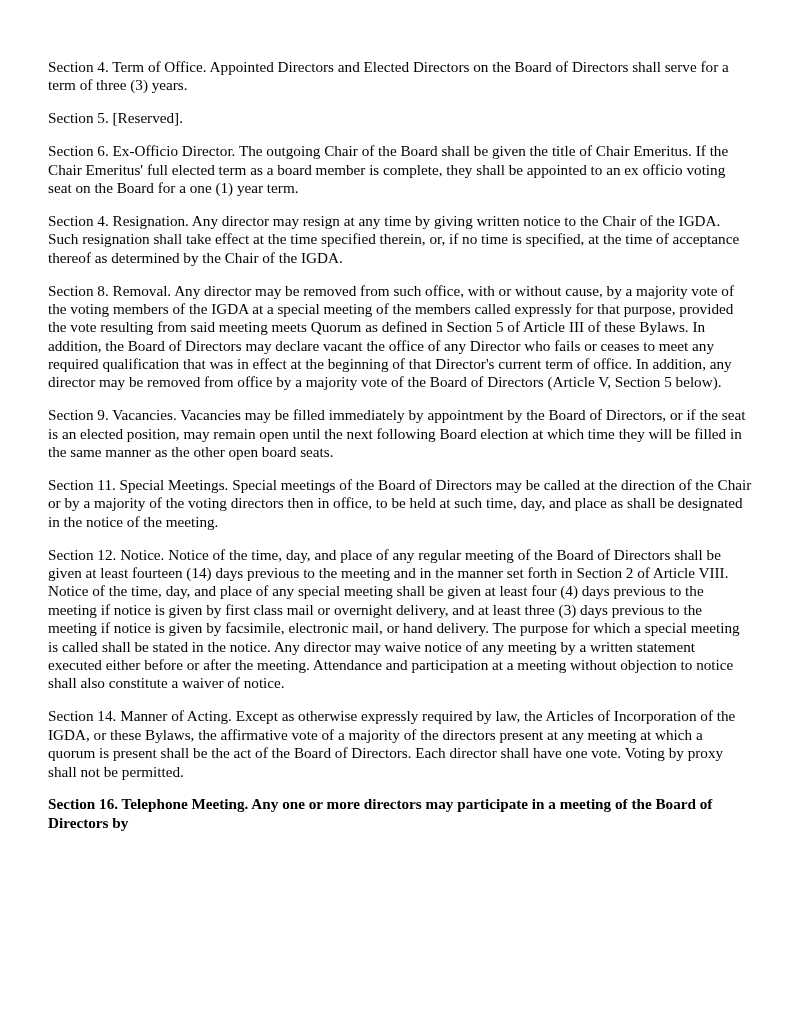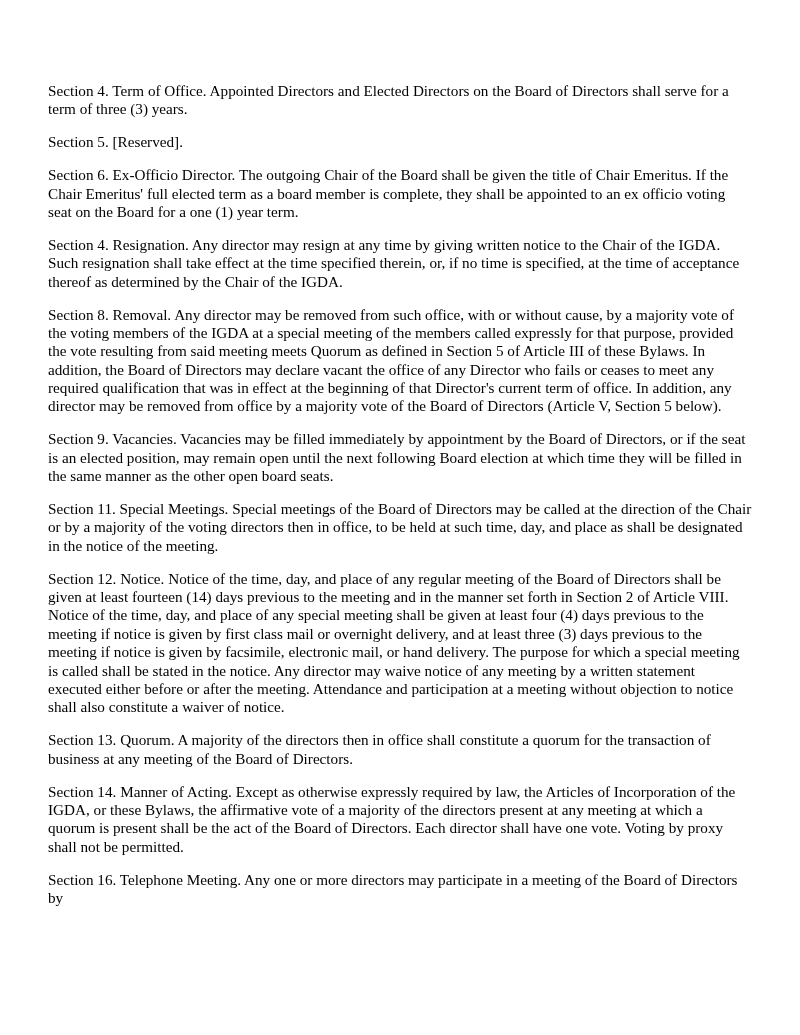--- a/index.html
+++ b/index.html
@@ -17,41 +17,40 @@
     width: 800px;
     min-height: 1035px;
     box-sizing: border-box;
     padding: 58px 48px 20px 48px;
     background: #ffffff;
   }
   .doc-body {
     font-size: 15.2px;
     line-height: 1.21;
     text-align: left;
-    margin-top: 24px;
   }
   .para {
     margin: 0 0 14.5px 0;
     text-align: left;
     hyphens: none;
   }
   .para:last-child {
     margin-bottom: 0;
+    font-weight: bold;
   }
 </style>
 </head>
 <body>
 
 <div class="page">
   <div class="doc-body">
     <p class="para">Section 4. Term of Office. Appointed Directors and Elected Directors on the Board of Directors shall serve for a term of three (3) years.</p>
     <p class="para">Section 5. [Reserved].</p>
     <p class="para">Section 6. Ex-Officio Director. The outgoing Chair of the Board shall be given the title of Chair Emeritus. If the Chair Emeritus' full elected term as a board member is complete, they shall be appointed to an ex officio voting seat on the Board for a one (1) year term.</p>
     <p class="para">Section 4. Resignation. Any director may resign at any time by giving written notice to the Chair of the IGDA. Such resignation shall take effect at the time specified therein, or, if no time is specified, at the time of acceptance thereof as determined by the Chair of the IGDA.</p>
     <p class="para">Section 8. Removal. Any director may be removed from such office, with or without cause, by a majority vote of the voting members of the IGDA at a special meeting of the members called expressly for that purpose, provided the vote resulting from said meeting meets Quorum as defined in Section 5 of Article III of these Bylaws. In addition, the Board of Directors may declare vacant the office of any Director who fails or ceases to meet any required qualification that was in effect at the beginning of that Director's current term of office. In addition, any director may be removed from office by a majority vote of the Board of Directors (Article V, Section 5 below).</p>
     <p class="para">Section 9. Vacancies. Vacancies may be filled immediately by appointment by the Board of Directors, or if the seat is an elected position, may remain open until the next following Board election at which time they will be filled in the same manner as the other open board seats.</p>
     <p class="para">Section 11. Special Meetings. Special meetings of the Board of Directors may be called at the direction of the Chair or by a majority of the voting directors then in office, to be held at such time, day, and place as shall be designated in the notice of the meeting.</p>
     <p class="para">Section 12. Notice. Notice of the time, day, and place of any regular meeting of the Board of Directors shall be given at least fourteen (14) days previous to the meeting and in the manner set forth in Section 2 of Article VIII. Notice of the time, day, and place of any special meeting shall be given at least four (4) days previous to the meeting if notice is given by first class mail or overnight delivery, and at least three (3) days previous to the meeting if notice is given by facsimile, electronic mail, or hand delivery. The purpose for which a special meeting is called shall be stated in the notice. Any director may waive notice of any meeting by a written statement executed either before or after the meeting. Attendance and participation at a meeting without objection to notice shall also constitute a waiver of notice.</p>
-    <p class="para">Section 13. Quorum. A majority of the directors then in office shall constitute a quorum for the transaction of business at any meeting of the Board of Directors.</p>
     <p class="para">Section 14. Manner of Acting. Except as otherwise expressly required by law, the Articles of Incorporation of the IGDA, or these Bylaws, the affirmative vote of a majority of the directors present at any meeting at which a quorum is present shall be the act of the Board of Directors. Each director shall have one vote. Voting by proxy shall not be permitted.</p>
     <p class="para">Section 16. Telephone Meeting. Any one or more directors may participate in a meeting of the Board of Directors by</p>
   </div>
 </div>
 
 </body></html>

